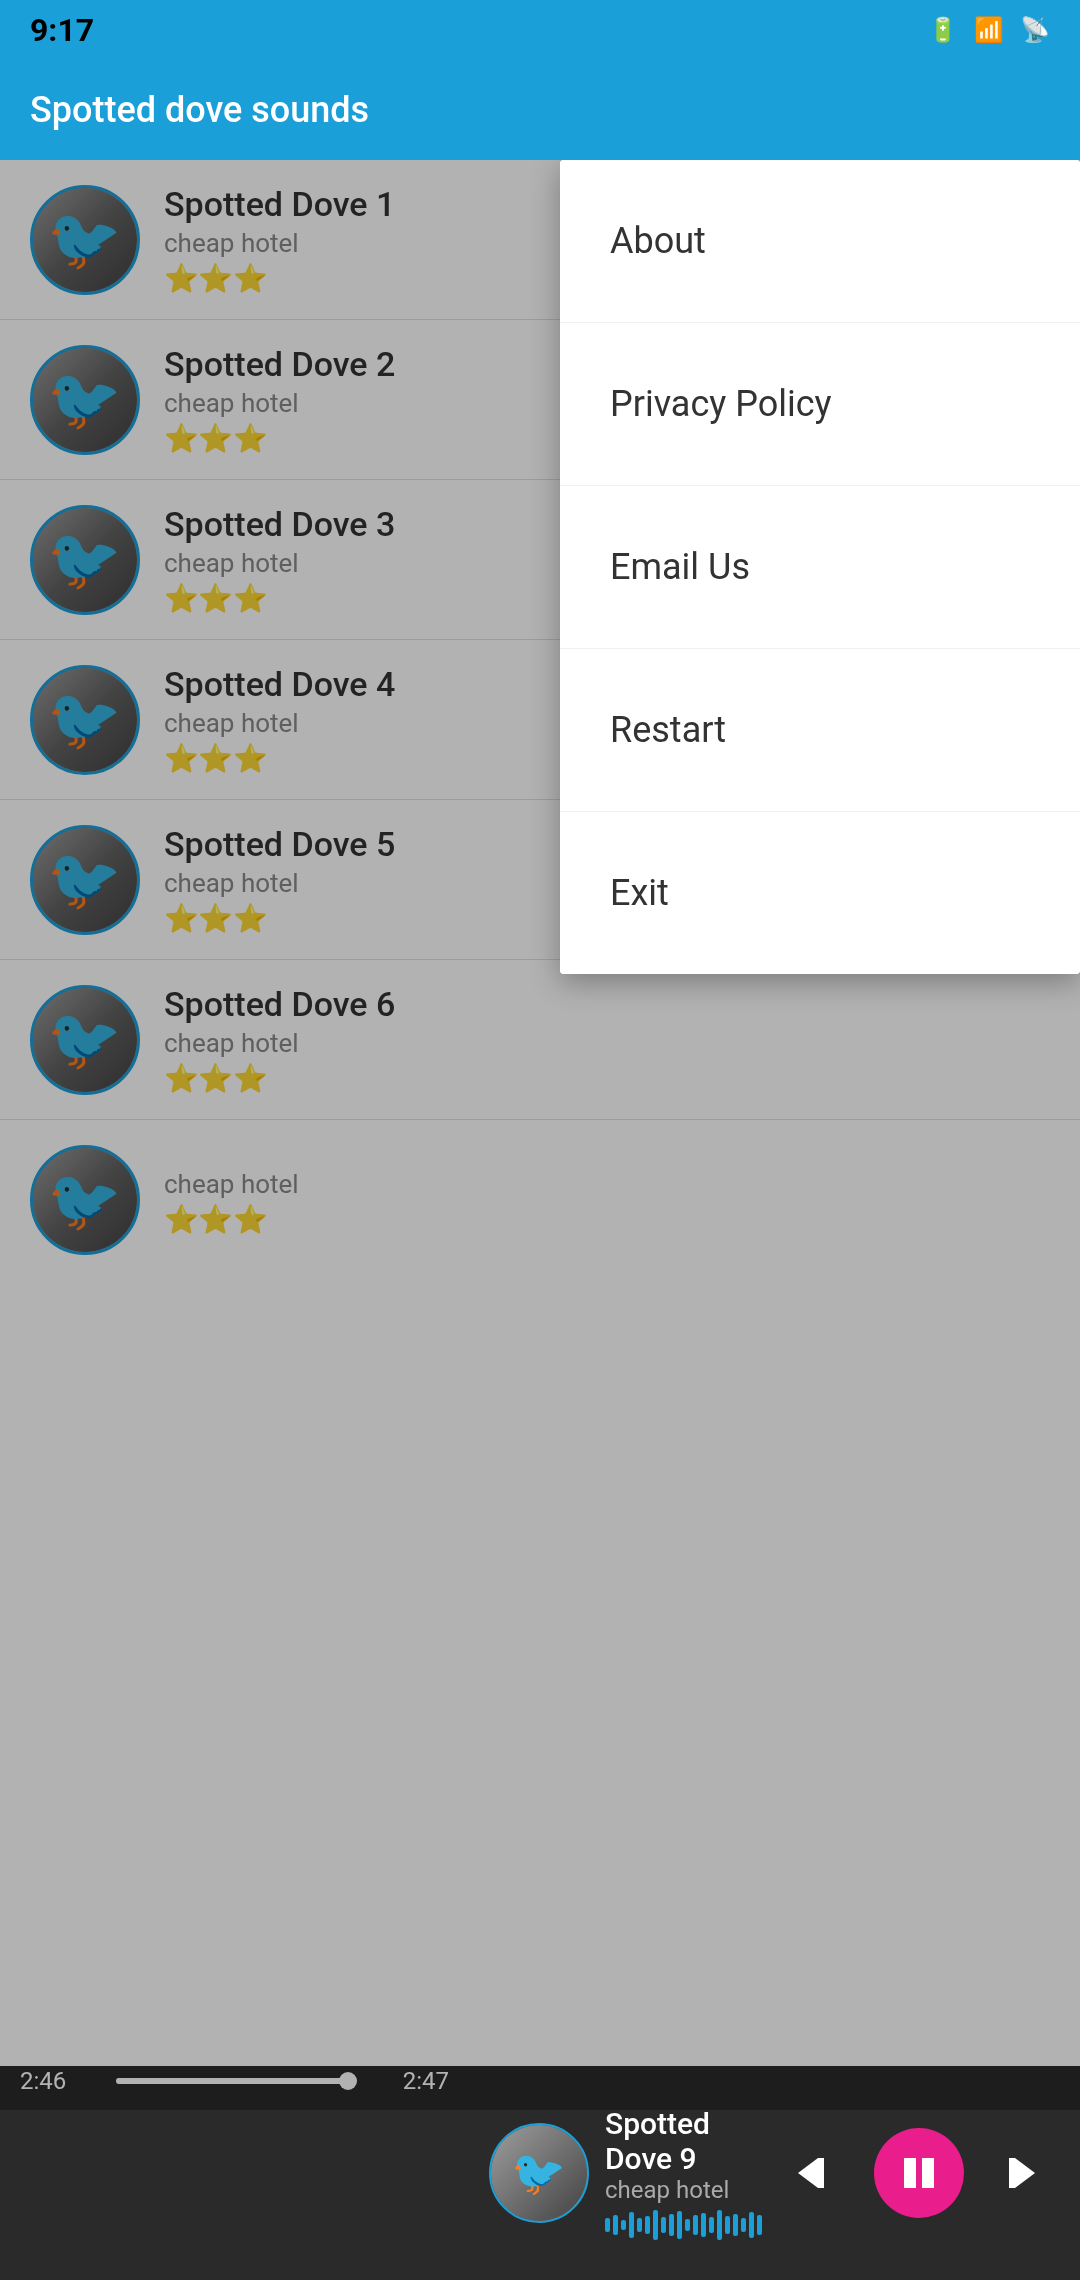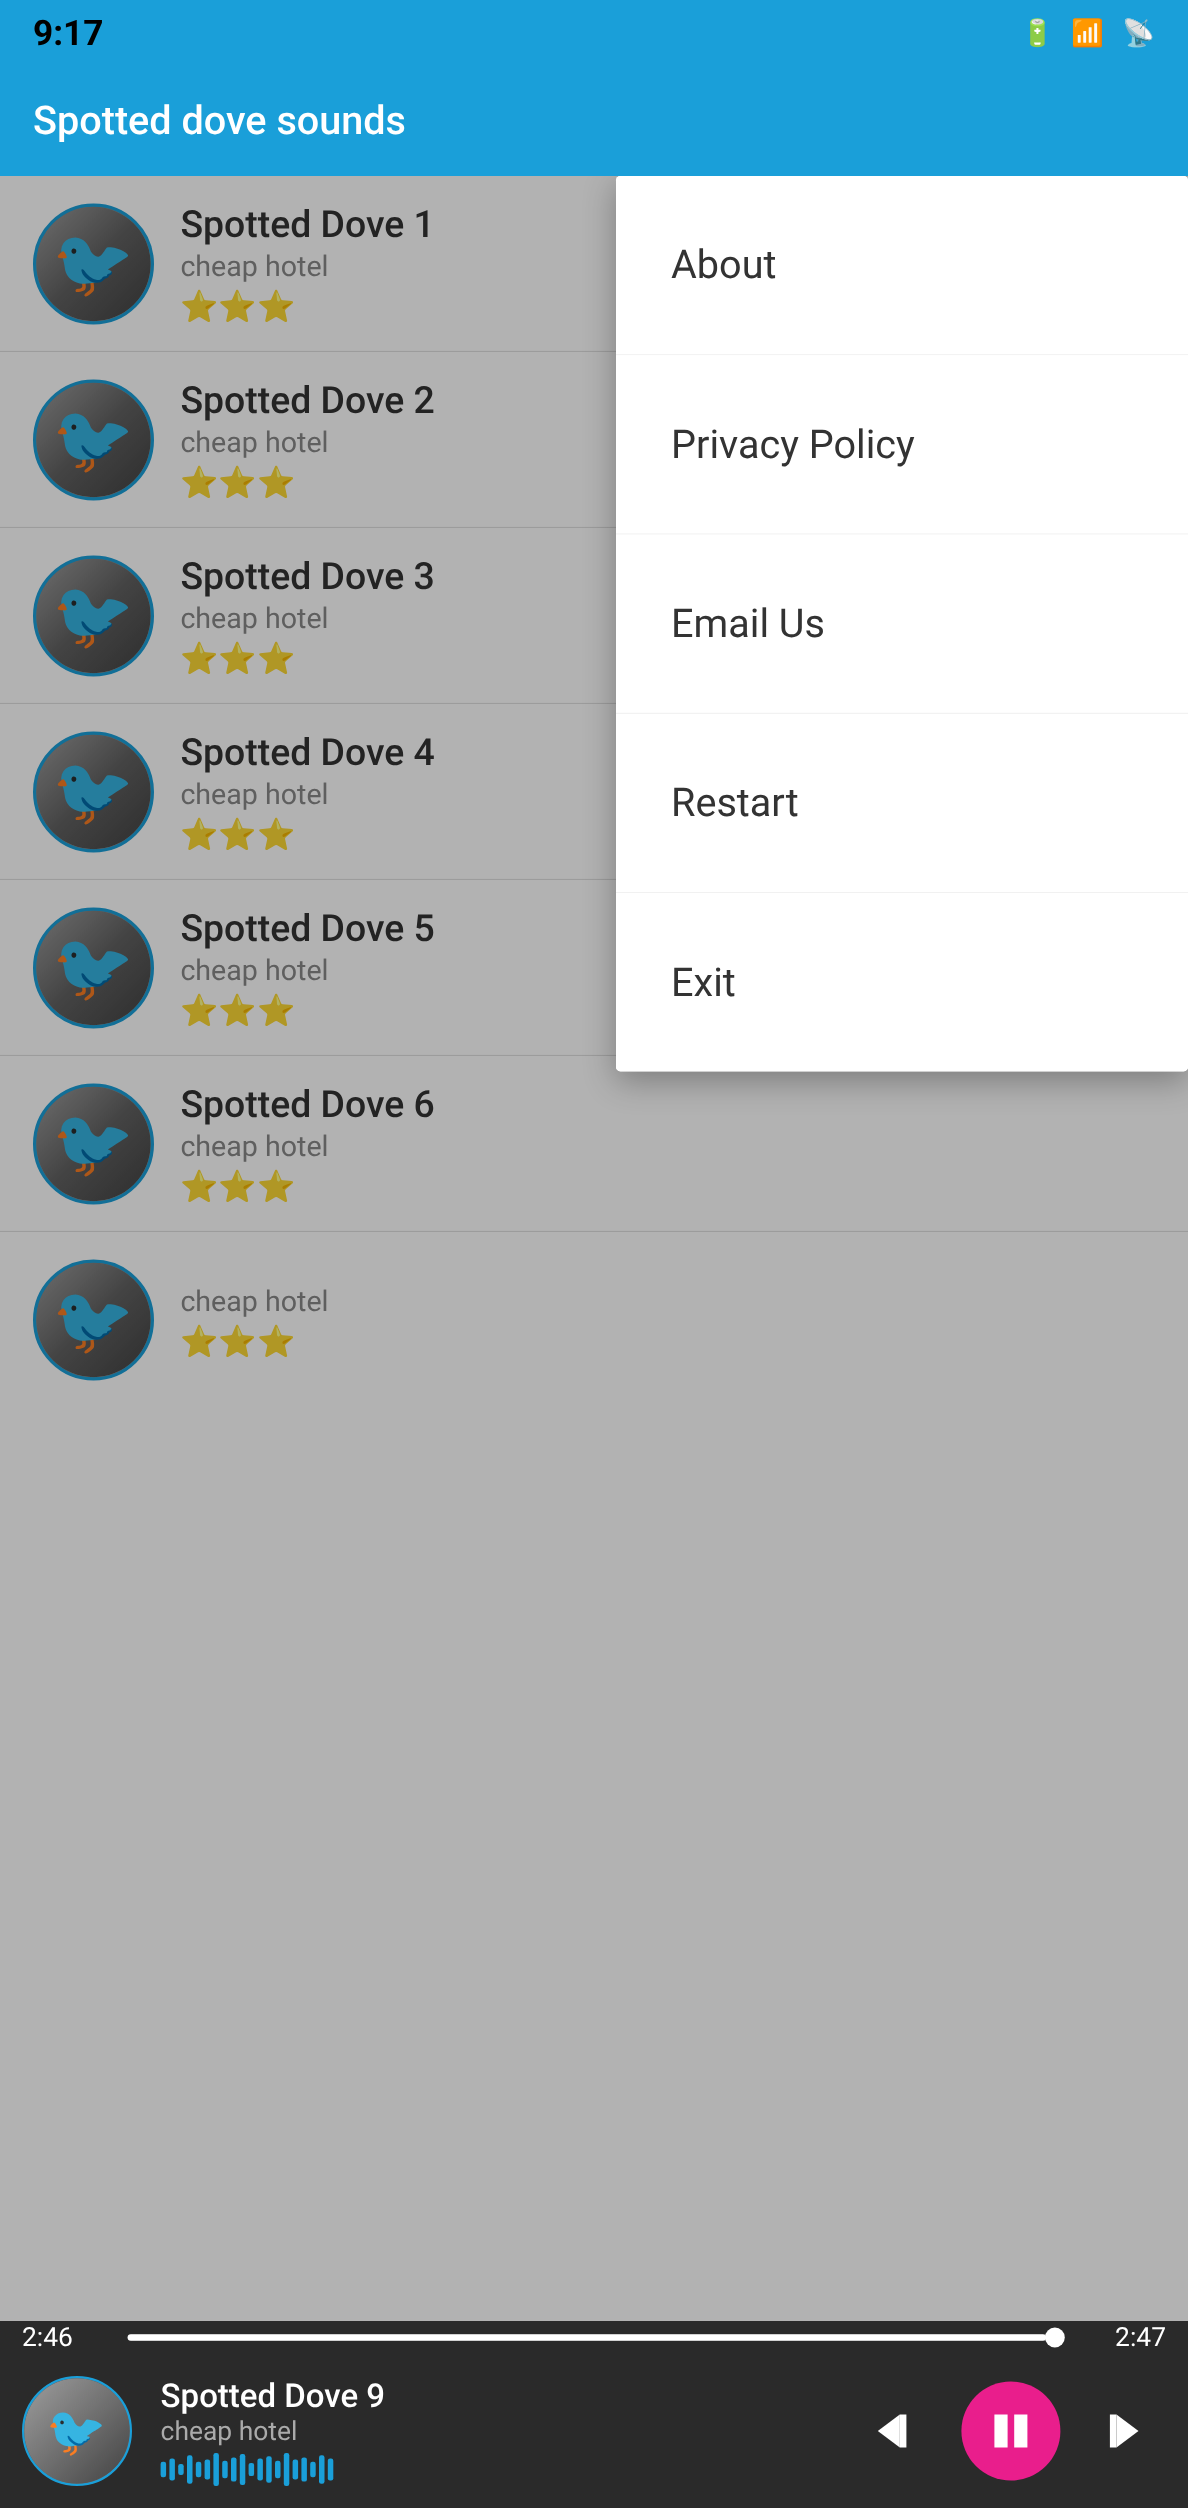--- a/index.html
+++ b/index.html
@@ -138,24 +138,24 @@
     .dropdown-item:not(:last-child) {
       border-bottom: 1px solid #f0f0f0;
     }
 
     
     .bottom-player {
       position: absolute;
       bottom: 0;
       left: 0;
       width: 100%;
-      height: 170px;
+      height: 214px;
       background: #2a2a2a;
       display: flex;
-      flex-direction: column;
+      flex-direction: row;
       z-index: 5;
     }
 
     .progress-bar-container {
       width: 100%;
       height: 30px;
       display: flex;
       align-items: center;
       padding: 0 20px;
       gap: 16px;
@@ -206,21 +206,20 @@
       width: 100px;
       height: 100px;
       border-radius: 50px;
       background: #666;
       overflow: hidden;
       flex-shrink: 0;
       border: 2px solid #1a9fd9;
     }
     .player-info {
       flex: 1;
-      margin-left: 10px;
     }
     .player-title {
       color: white;
       font-size: 30px;
       font-weight: 500;
     }
     .player-subtitle {
       color: #aaa;
       font-size: 24px;
     }

